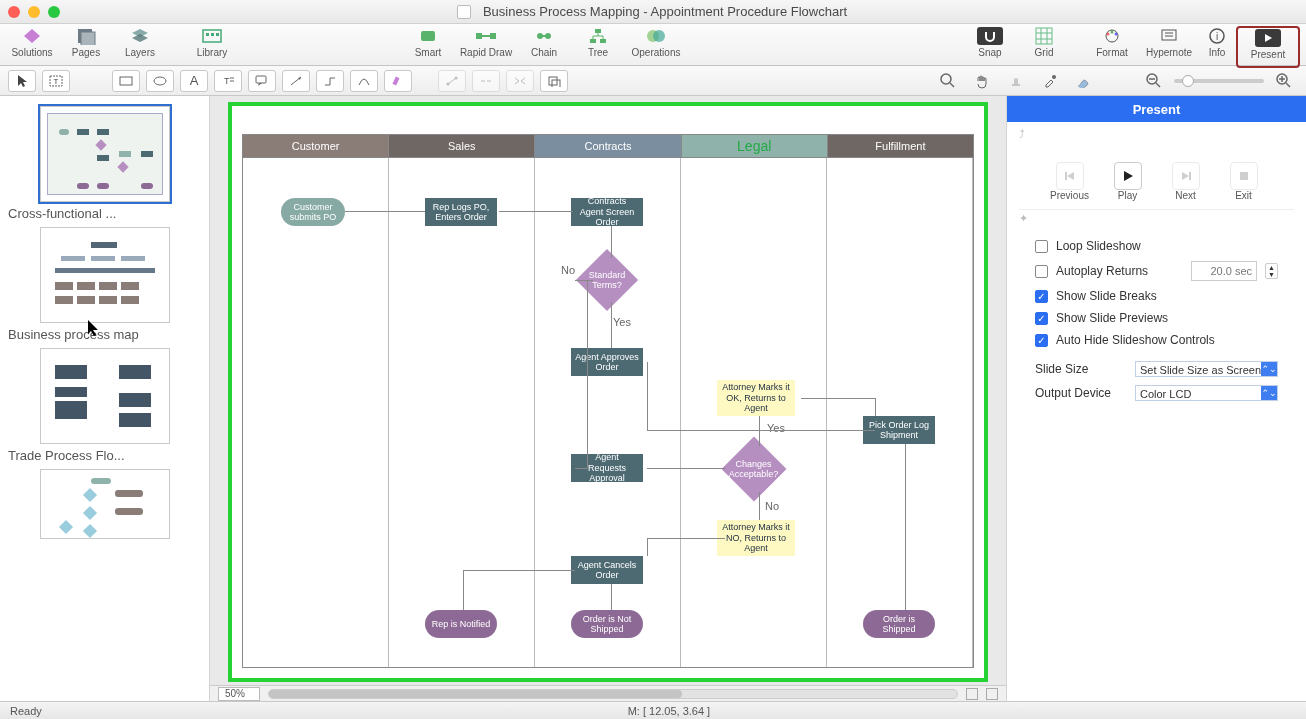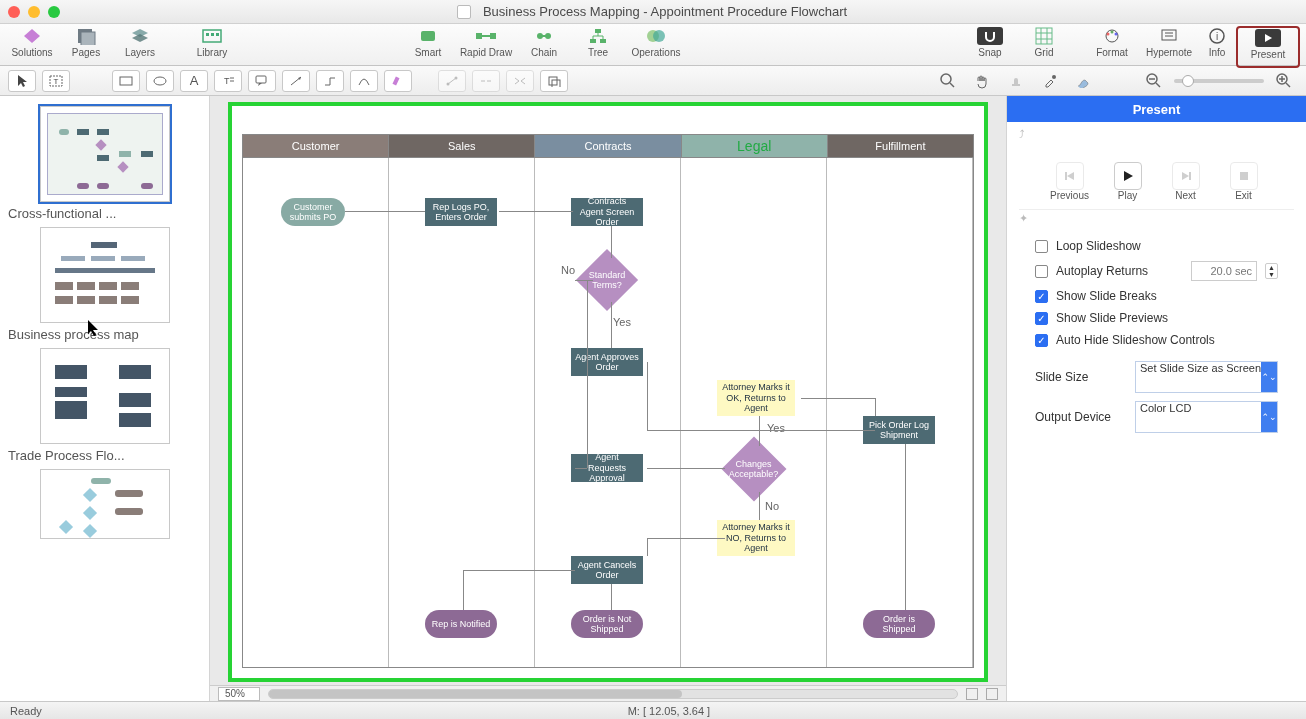--- a/index.html
+++ b/index.html
@@ -75,21 +75,21 @@
 .inspector{width:300px;background:#fff;border-left:1px solid #d4d4d4;display:flex;flex-direction:column;}
 .insp-header{height:26px;background:#2b6ef2;color:#fff;font-size:13px;font-weight:600;display:flex;align-items:center;justify-content:center;}
 .play-row{display:flex;gap:12px;justify-content:center;padding:16px 0 8px 0;border-bottom:1px solid #eee;margin:0 12px;}
 .play-btn{display:flex;flex-direction:column;align-items:center;font-size:10px;color:#555;width:46px;}
 .play-btn .pico{width:28px;height:28px;border:1px solid #ccc;border-radius:4px;background:#fff;display:flex;align-items:center;justify-content:center;}
 .opts{padding:12px 28px;font-size:12px;color:#333;display:flex;flex-direction:column;gap:8px;}
 .opt-row{display:flex;align-items:center;gap:8px;}
 .chk{width:13px;height:13px;border:1px solid #888;border-radius:2px;background:#fff;display:inline-flex;align-items:center;justify-content:center;font-size:10px;color:#fff;}
 .chk.on{background:#2b6ef2;border-color:#2b6ef2;}
 .num-field{border:1px solid #ccc;width:66px;height:20px;font-size:11px;padding:0 4px;display:flex;align-items:center;justify-content:flex-end;color:#777;}
-.sel{border:1px solid #bfcfe8;background:#fff;height:32px;font-size:11px;padding:0 4px;display:flex;align-items:flex-start;flex:1;position:relative;}
+.sel{border:1px solid #bfcfe8;background:#fff;height:16px;font-size:11px;padding:0 4px;display:flex;align-items:flex-end;flex:1;position:relative;}
 .sel .chev{position:absolute;right:0;top:0;bottom:0;width:16px;background:#3f7ef0;display:flex;align-items:center;justify-content:center;color:#fff;font-size:9px;}
 .form-row{display:flex;align-items:center;gap:10px;}
 .form-row .flabel{width:90px;font-size:12px;color:#333;}
 
 
 .statusbar{height:18px;background:linear-gradient(#f4f4f4,#e6e6e6);border-top:1px solid #c8c8c8;display:flex;align-items:center;font-size:11px;color:#555;padding:0 10px;}
 .statusbar .sf{flex:1;}
 .cursor-ptr{position:absolute;width:12px;height:16px;pointer-events:none;}
 
 

